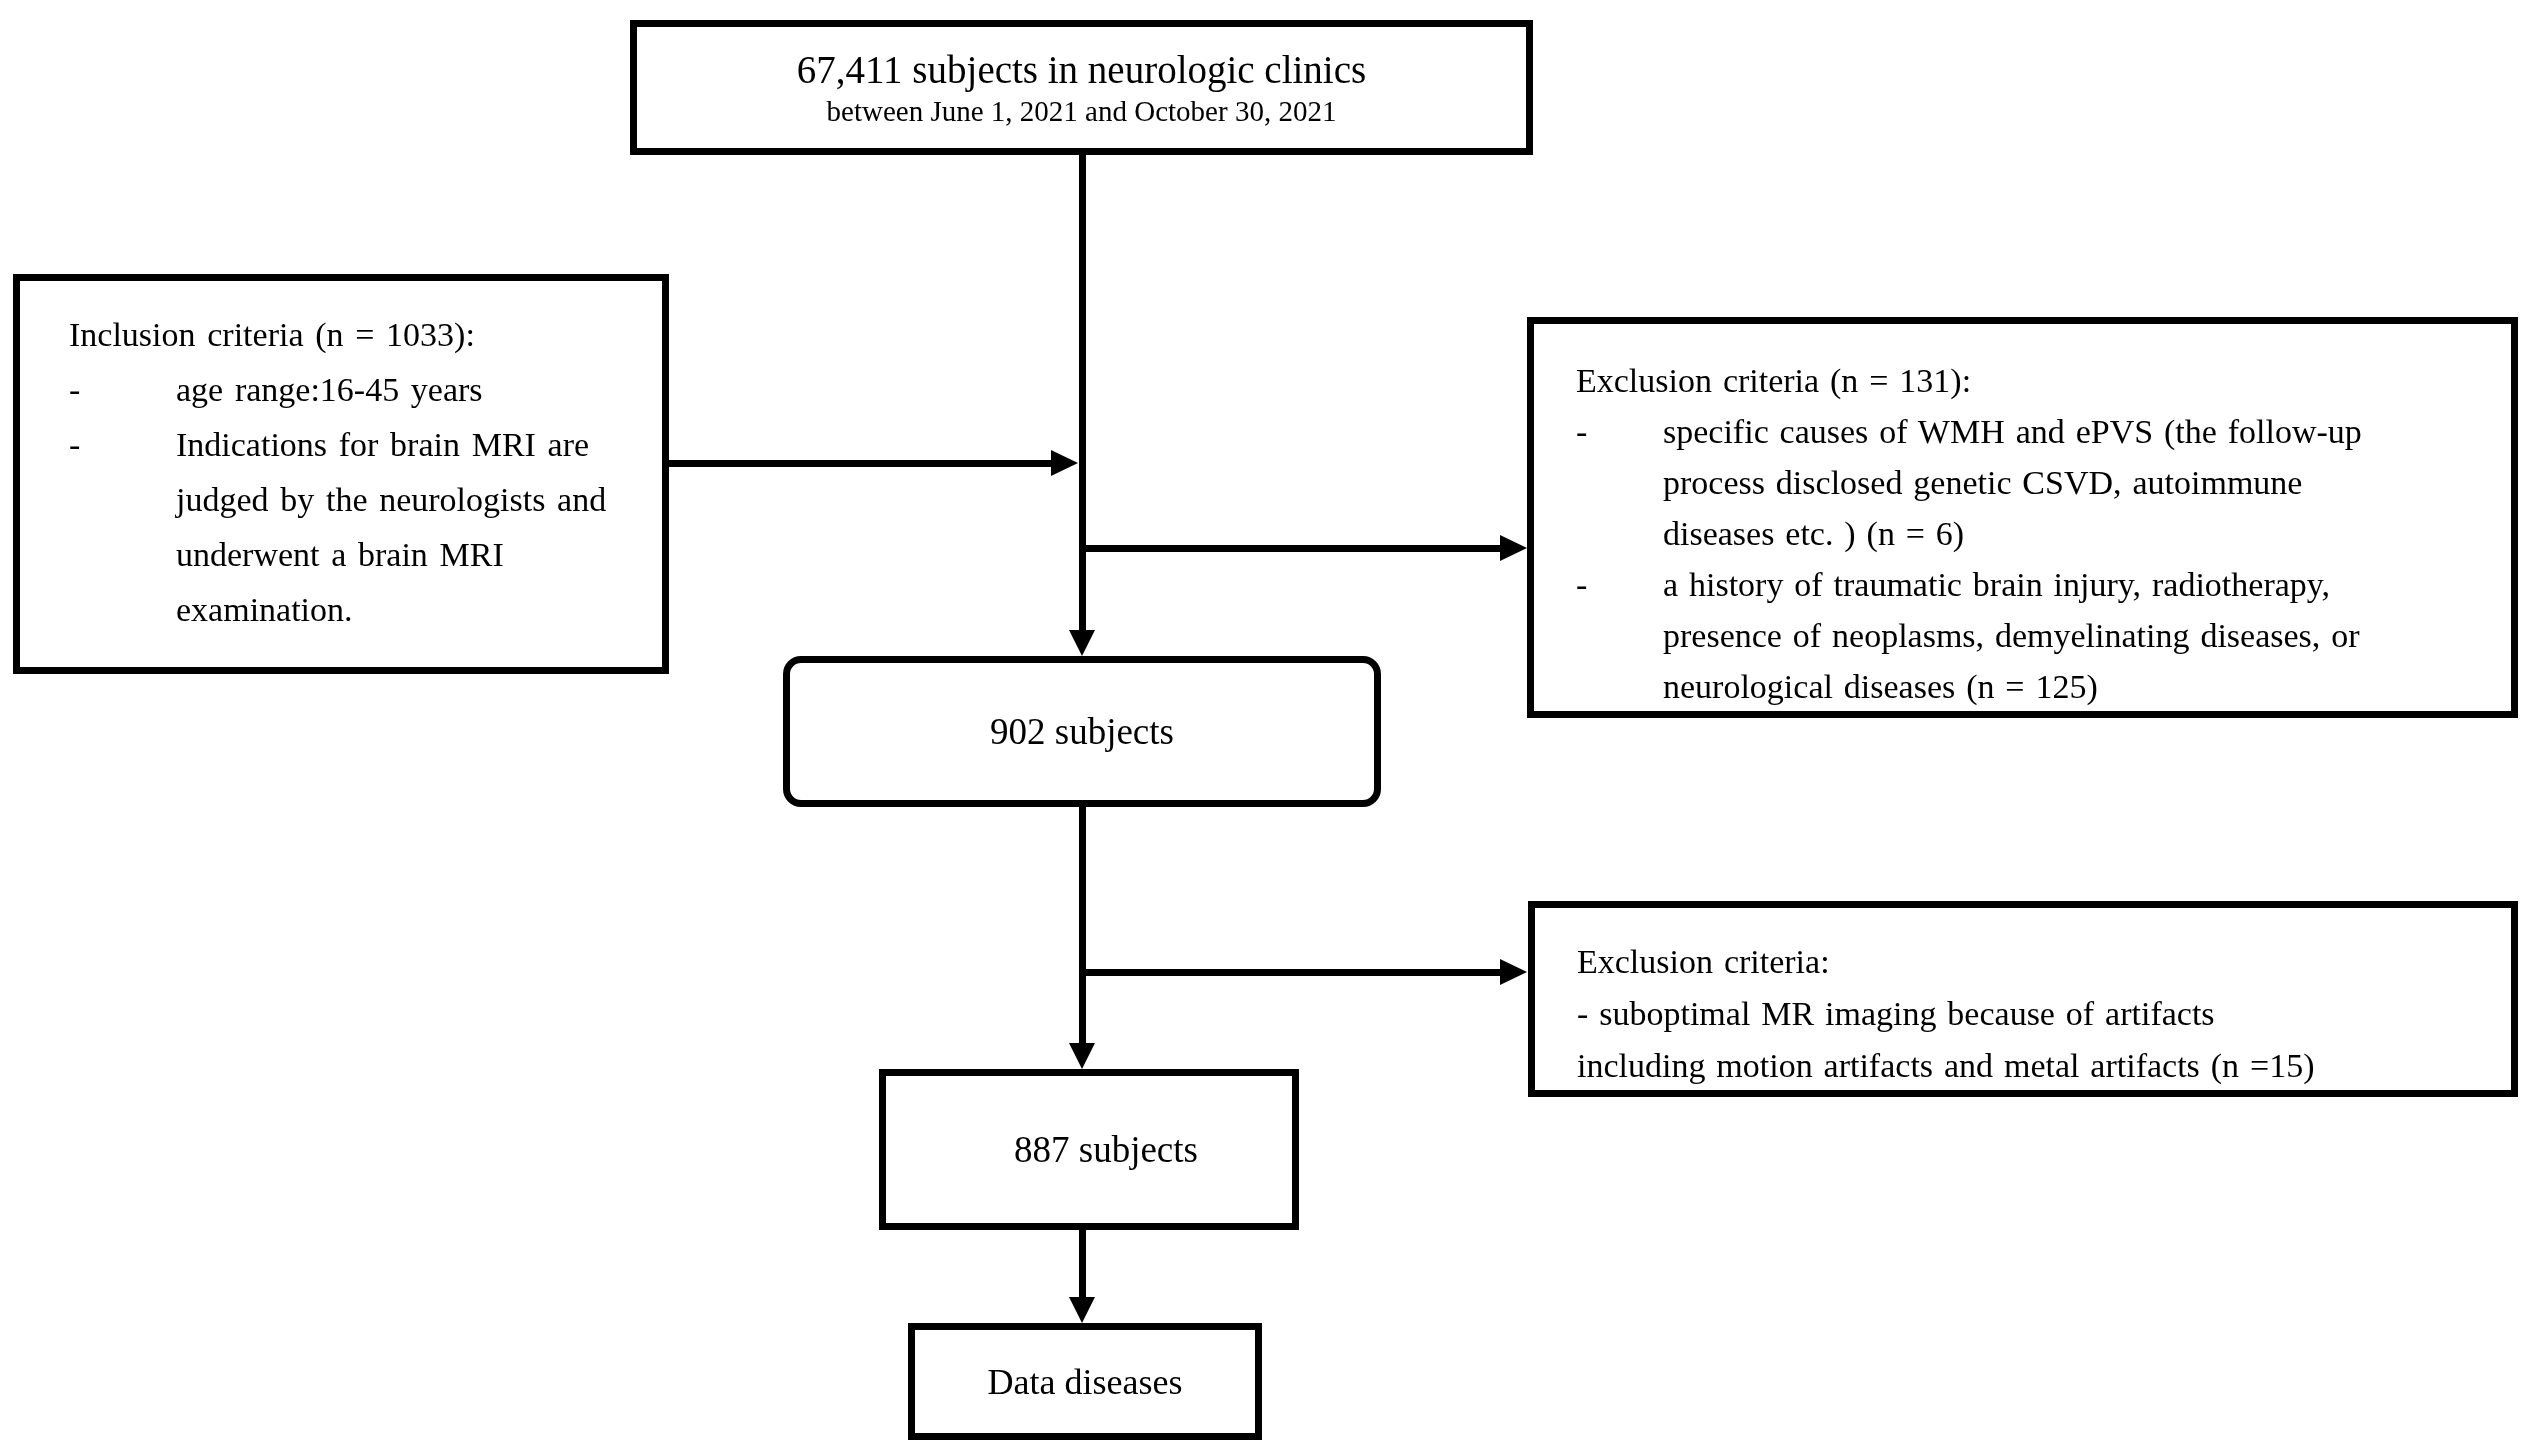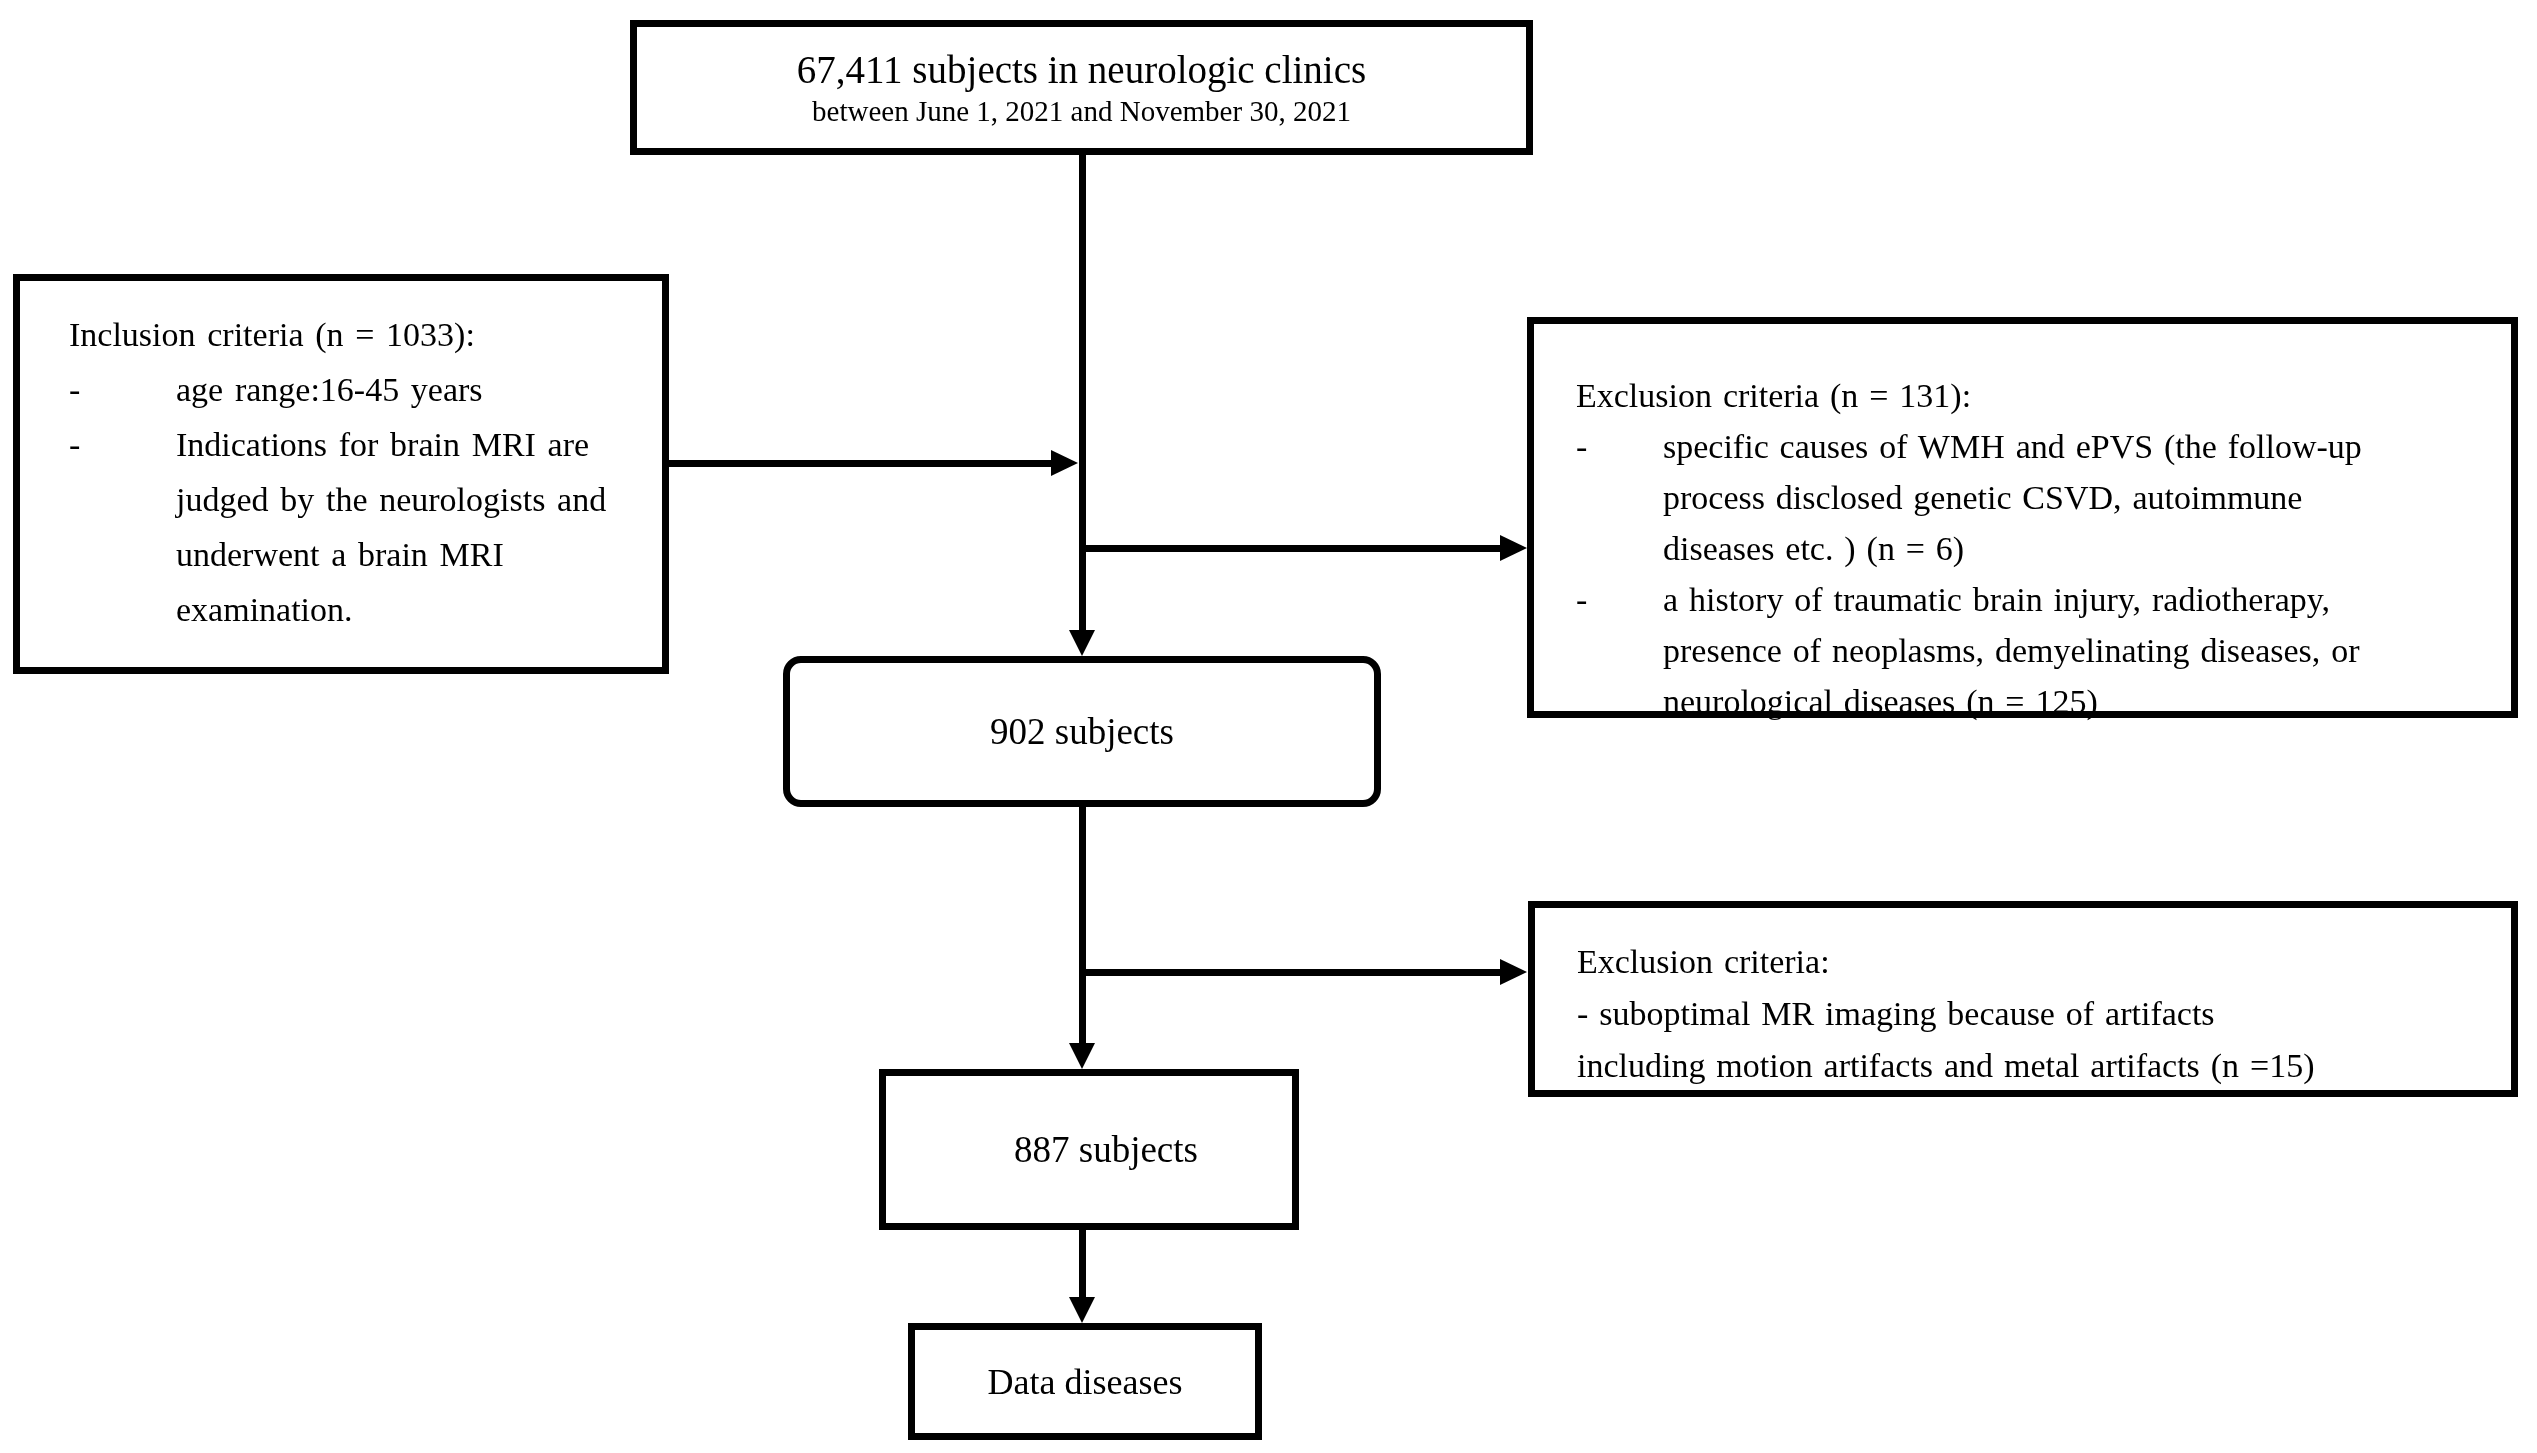--- a/index.html
+++ b/index.html
@@ -35,21 +35,21 @@
   .top-box .l2  { font-size: 29px; line-height: 36px; }
 
   .inclusion-box { left: 13px; top: 274px; width: 656px; height: 400px;
                    padding: 26px 24px 0 49px; font-size: 34px; line-height: 55px; word-spacing: 3.2px; }
   .inclusion-box .bx-title { white-space: nowrap; }
   .li-row  { display: flex; }
   .li-mark { flex: 0 0 107px; }
   .li-text { flex: 1 1 auto; white-space: pre-line; }
 
   .exclusion-box-1 { left: 1527px; top: 317px; width: 991px; height: 401px;
-                     padding: 46px 21px 0 42px; font-size: 34px; line-height: 51px; word-spacing: 2.4px; }
+                     padding: 31px 21px 0 42px; font-size: 34px; line-height: 51px; word-spacing: 2.4px; }
   .exclusion-box-1 .li-mark { flex: 0 0 87px; }
 
   .box-902 { left: 783px; top: 656px; width: 598px; height: 151px; font-size: 37px; border-radius: 18px; }
 
   .exclusion-box-2 { left: 1528px; top: 901px; width: 990px; height: 196px;
                      padding: 27.5px 21px 0 42px; font-size: 34px; line-height: 52px; word-spacing: 2.4px; }
   .pre-lines { white-space: pre-line; }
 
   .box-887 { left: 879px; top: 1069px; width: 420px; height: 161px; font-size: 37px; padding-left: 34px; }
 
@@ -66,21 +66,21 @@
                  border-top: 13px solid transparent; border-bottom: 13px solid transparent;
                  border-left: 27.5px solid #000000; }
 </style>
 </head>
 <body>
 
 <div class="canvas">
 
   <div class="box top-box">
     <div class="l1">67,411 subjects in neurologic clinics</div>
-    <div class="l2">between June 1, 2021 and November 30, 2021</div>
+    <div class="l2">between June 1, 2021 and October 30, 2021</div>
   </div>
 
   <div class="box inclusion-box">
     <div class="bx-title">Inclusion criteria (n = 1033):</div>
     <div class="li-row">
       <div class="li-mark">-</div>
       <div class="li-text">age range:16-45 years</div>
     </div>
     <div class="li-row">
       <div class="li-mark">-</div>

